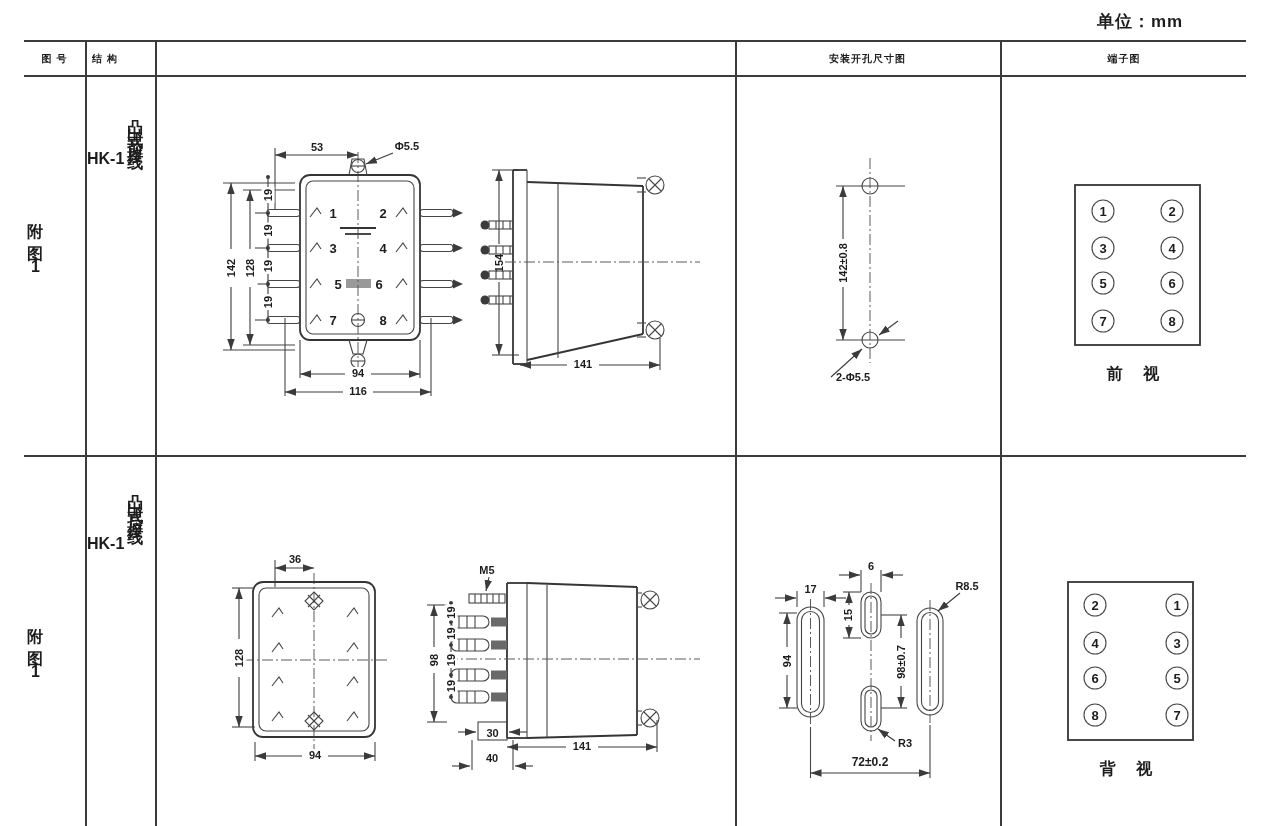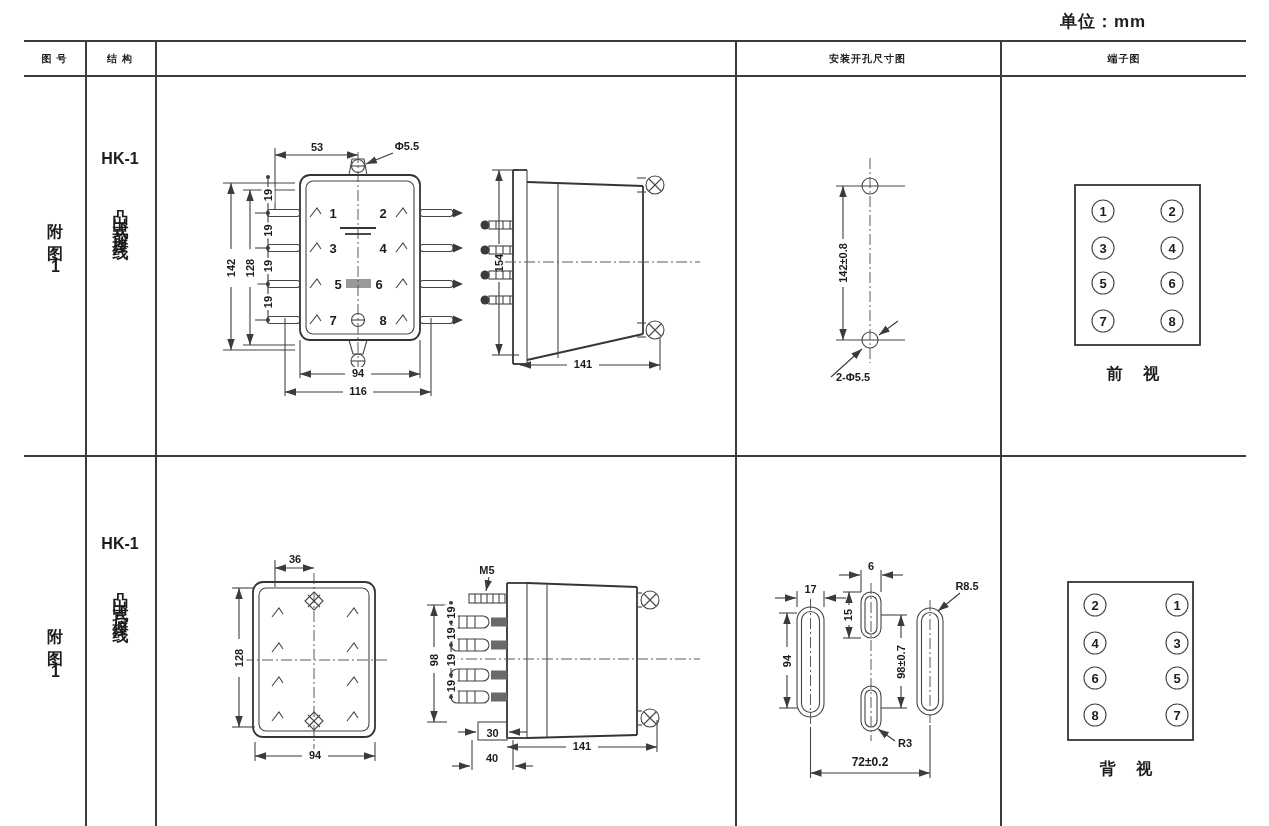--- a/index.html
+++ b/index.html
@@ -1,23 +1,23 @@
 <!DOCTYPE html>
 <html><head>
 <meta charset="utf-8">
 <style>
 * { margin:0; padding:0; box-sizing:border-box; }
 html,body { width:1269px; height:826px; background:#fff; font-family:"Liberation Sans",sans-serif; color:#1c1c1c; }
 .page { position:absolute; top:0; left:0; width:1269px; height:826px; background:#fff; overflow:hidden; }
 .hline { position:absolute; left:24px; width:1222px; height:2px; background:#3b3b3b; }
 .vline { position:absolute; top:40px; width:2px; height:786px; background:#3b3b3b; }
-.unit { position:absolute; top:10px; left:1060px; width:160px; font-weight:bold; font-size:17px; letter-spacing:1px; }
+.unit { position:absolute; top:10px; left:1060px; width:160px; text-align:center; font-weight:bold; font-size:17px; letter-spacing:1px; }
 .hcell { position:absolute; top:42px; height:33px; display:flex; align-items:center; justify-content:center; font-weight:bold; font-size:10px; letter-spacing:1px; }
 .cell { position:absolute; }
-.flexcol { display:flex; flex-direction:column; align-items:center; }
+.flexcol { display:flex; flex-direction:row; }
 .vtext { writing-mode:vertical-rl; text-orientation:upright; font-weight:bold; font-size:16px; }
 svg { display:block; }
 svg text { font-family:"Liberation Sans",sans-serif; }
 .dim { font-weight:bold; font-size:11px; fill:#1c1c1c; }
 .tnum { font-weight:bold; font-size:13px; fill:#1c1c1c; }
 .cnl { font-weight:bold; font-size:16px; fill:#1c1c1c; letter-spacing:8px; }
 .thin { stroke:#454545; stroke-width:1.1; fill:none; }
 .thick { stroke:#353535; stroke-width:1.8; fill:none; }
 .dl { stroke:#3b3b3b; stroke-width:1.1; fill:none; }
 .cl { stroke:#5a5a5a; stroke-width:1; fill:none; stroke-dasharray:11 3 2 3; }
@@ -43,21 +43,21 @@
 
   <div class="hline" style="top:40px"></div>
   <div class="hline" style="top:75px"></div>
   <div class="hline" style="top:455px"></div>
   <div class="vline" style="left:85px"></div>
   <div class="vline" style="left:155px"></div>
   <div class="vline" style="left:735px"></div>
   <div class="vline" style="left:1000px"></div>
 
   <div class="hcell" style="left:24px;width:61px">图 号</div>
-  <div class="hcell" style="left:87px;width:66px">结 构</div>
+  <div class="hcell" style="left:72px;width:66px">结 构</div>
   <div class="hcell" style="left:737px;width:261px">安装开孔尺寸图</div>
   <div class="hcell" style="left:1002px;width:244px">端子图</div>
 
   <div class="cell flexcol" style="left:24px;top:78px;width:61px;height:377px;padding-top:132px">
     <div class="vtext" style="letter-spacing:24px">附图1</div>
   </div>
   <div class="cell flexcol" style="left:87px;top:78px;width:66px;height:377px">
     <div style="font-weight:bold;font-size:16px;margin-top:72px">HK-1</div>
     <div class="vtext" style="letter-spacing:7px;margin-top:28px">凸出式前接线</div>
   </div>

